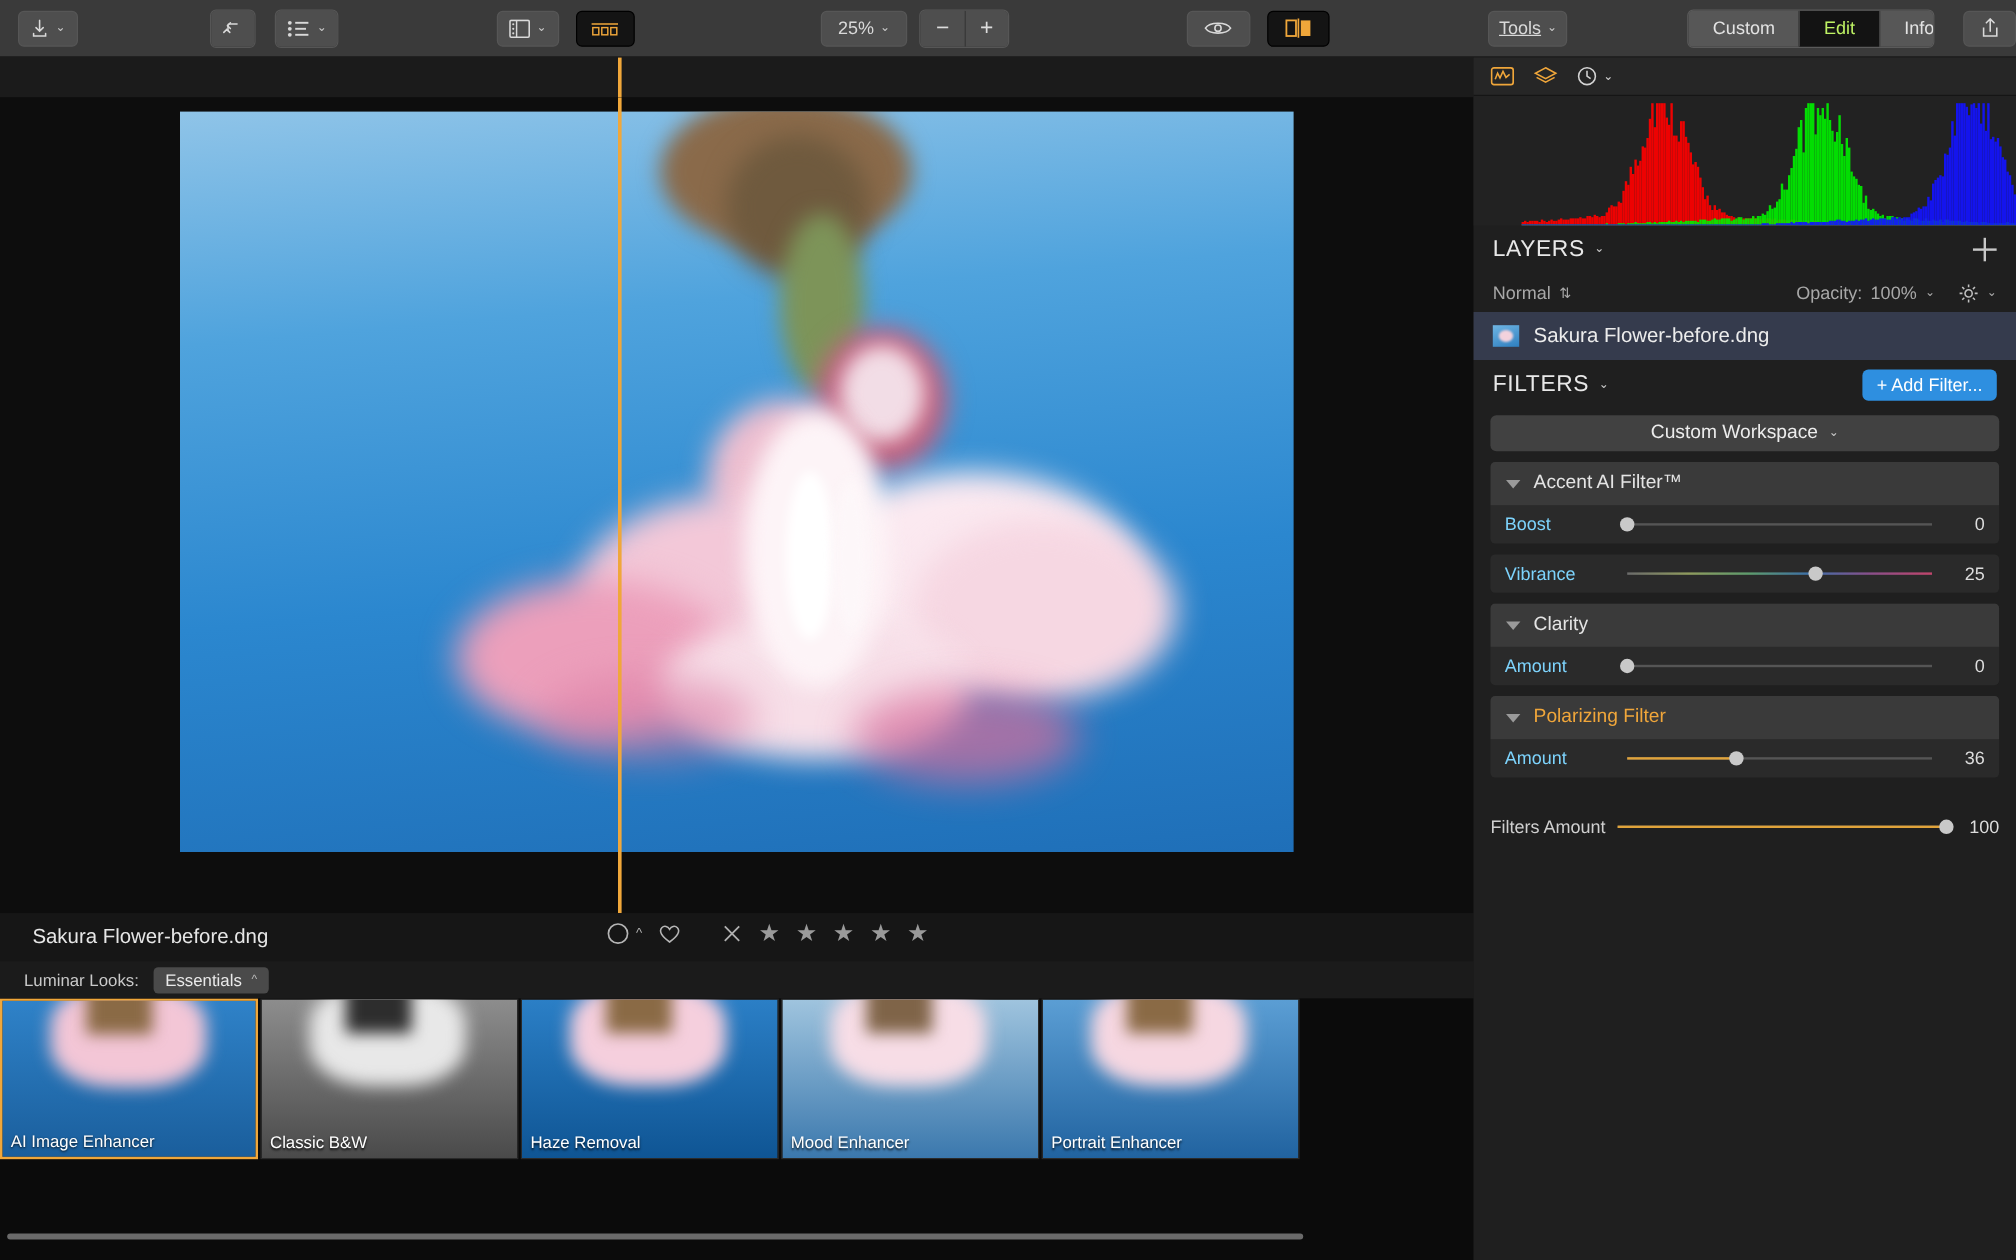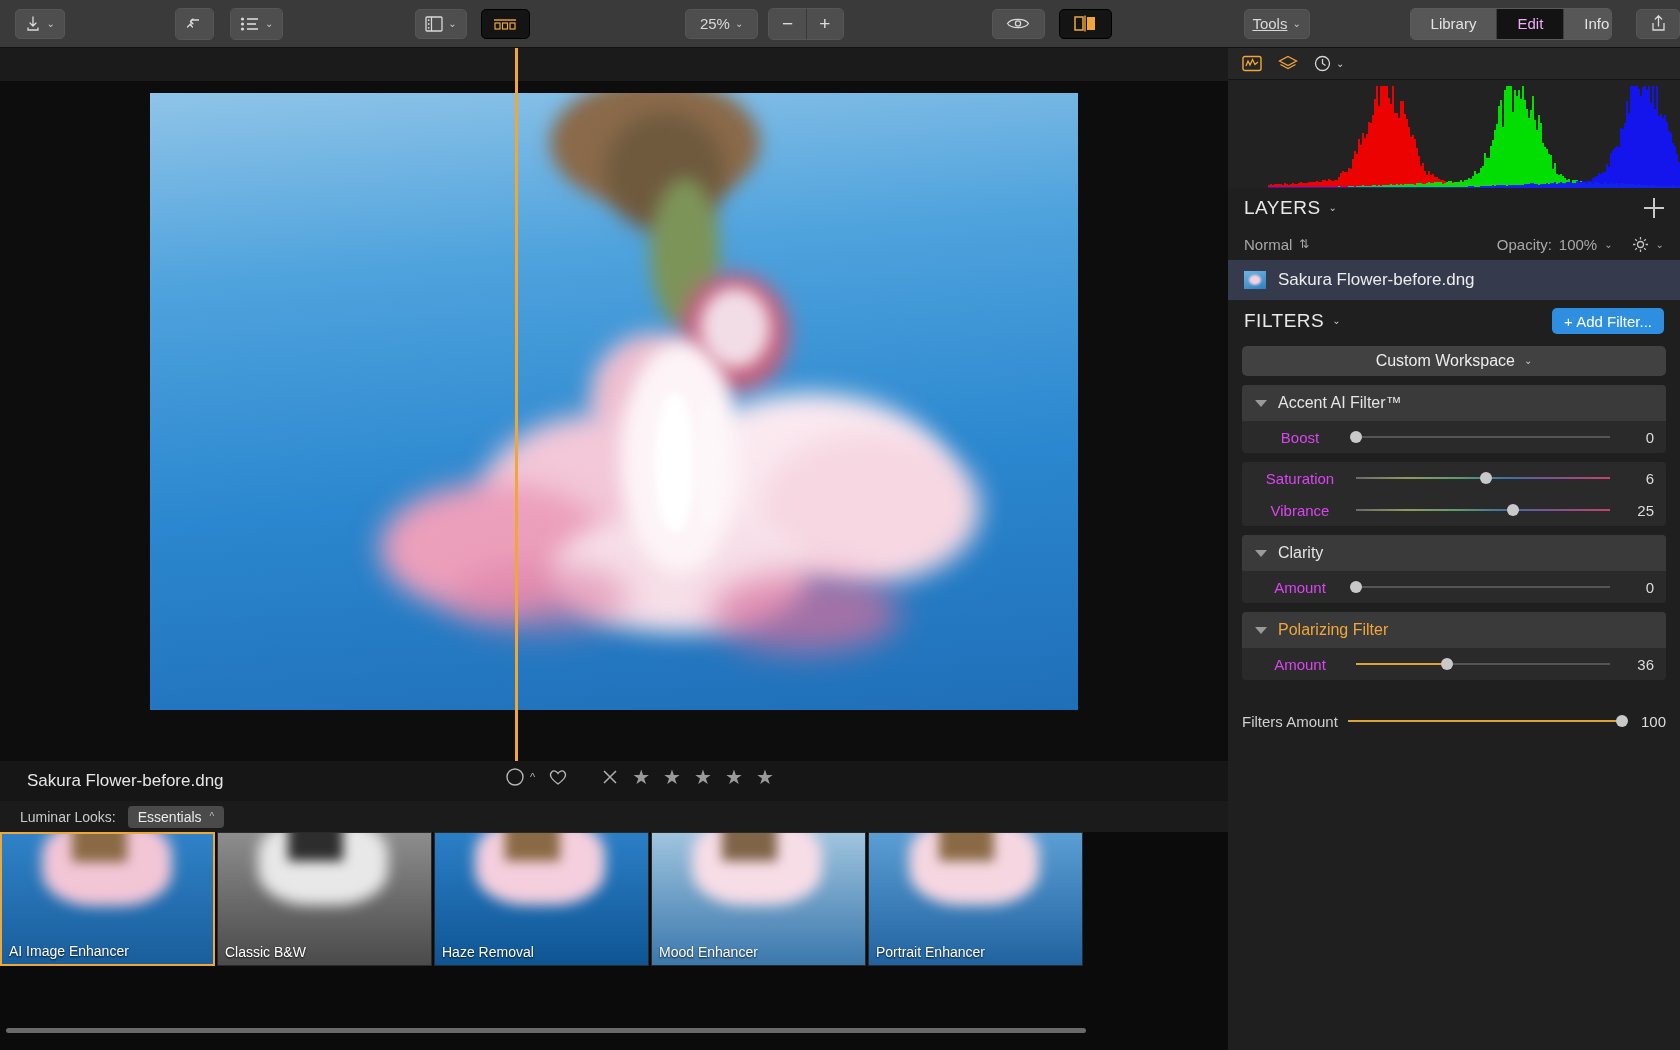--- a/index.html
+++ b/index.html
@@ -28,21 +28,21 @@
   .tb-btn.dark { background: #141414; border: 1px solid #000; }
   .chev { font-size: 10px; margin-left: 5px; color: #c8c8c8; line-height: 1; }
   .tb-group { display: flex; border-radius: 5px; overflow: hidden; border: 1px solid #565656; }
   .tb-group .seg { background: #4e4e4e; height: 30px; width: 40px;
      display:flex; align-items:center; justify-content:center; color:#dcdcdc; font-size:19px;}
   .tb-group .seg + .seg { border-left: 1px solid #3a3a3a; }
 
   .mode-group { display:flex; border-radius:5px; overflow:hidden; border:1px solid #5a5a5a; }
   .mode-seg { height:30px; padding:0 20px; display:flex; align-items:center; justify-content:center;
      background:#575757; color:#e3e3e3; font-size:15px; }
-  .mode-seg.active { background:#131313; color:#f0abfc; }
+  .mode-seg.active { background:#131313; color:#bef264; }
   .mode-seg + .mode-seg { border-left:1px solid #3e3e3e; }
 
   
   .ba-bar {
     position: absolute; left: 0; top: 48px; width: 1228px; height: 33px;
     background: #1e1e1e; border-bottom: 1px solid #141414;
   }
   .ba-label { position: absolute; top: 6px; font-size: 15px; color: #d6d6d6; }
 
   
@@ -117,21 +117,21 @@
   .workspace { margin:4px 14px 0 14px; height:30px; background:#414141; border-radius:5px;
      display:flex; align-items:center; justify-content:center; font-size:16px; color:#ececec; }
 
   .filter-block { margin:9px 14px 0 14px; background:#2a2a2a; border-radius:4px; overflow:hidden; }
   .filter-title { height:36px; background:#3a3a3a; display:flex; align-items:center; gap:11px;
      padding-left:13px; font-size:16px; color:#e4e4e4; }
   .filter-title.accent { color:#f0a63a; }
   .tri { width:0;height:0;border-left:6px solid transparent;border-right:6px solid transparent;
      border-top:7px solid #9a9a9a; }
   .slider-row { height:32px; display:flex; align-items:center; padding:0 12px; gap:10px; }
-  .sl-label { width:92px; text-align:center; font-size:15px; color:#d946ef; }
+  .sl-label { width:92px; text-align:left; font-size:15px; color:#7dd3fc; }
   .track { flex:1; position:relative; height:16px; }
   .track-bg { position:absolute; top:7px; left:0; right:0; height:2px; background:#555; }
   .track-fill { position:absolute; top:7px; left:0; height:2px; background:#e0a33a; }
   .track-rainbow { position:absolute; top:7px; left:0; right:0; height:2px;
      background:linear-gradient(90deg,#6b6b6b,#8f9b5e,#5e9b6d,#3d6fa8,#8a4f8a,#c0456b); }
   .knob { position:absolute; top:2px; width:12px; height:12px; border-radius:50%;
      background:#c9c9c9; transform:translateX(-6px); }
   .sl-val { width:34px; text-align:right; font-size:15px; color:#dcdcdc; }
 
   .fa-row { display:flex; align-items:center; padding:0 14px; gap:10px; margin-top:26px; height:30px;}
@@ -223,21 +223,21 @@
         <rect x="15" y="2" width="8" height="13" fill="#f0a73a"></rect>
       </svg>
     </div>
 
     <div class="tb-btn" style="margin-left:132px;width:66px;">
       <span style="font-size:15px;text-decoration:underline;">Tools</span>
       <span class="chev">⌄</span>
     </div>
 
     <div class="mode-group" style="margin-left:100px;">
-      <div class="mode-seg">Library</div>
+      <div class="mode-seg">Custom</div>
       <div class="mode-seg active">Edit</div>
       <div class="mode-seg">Info</div>
     </div>
 
     <div class="tb-btn" style="margin-left:24px;width:46px;">
       <svg width="15" height="17" viewBox="0 0 15 17">
         <path d="M7.5 1 v10 M4.3 4 l3.2-3.2 3.2 3.2" stroke="#d9d9d9" stroke-width="1.3" fill="none" stroke-linecap="round"></path>
         <path d="M2 8 v7 h11 v-7" stroke="#d9d9d9" stroke-width="1.3" fill="none"></path>
       </svg>
     </div>
@@ -1034,28 +1034,20 @@
             <span class="sl-label">Boost</span>
             <span class="track">
               <span class="track-bg"></span>
               <span class="knob" style="left: 0%;"></span>
             </span>
             <span class="sl-val">0</span>
           </div>
         </div>
         <div class="filter-block">
           <div class="slider-row">
-            <span class="sl-label">Saturation</span>
-            <span class="track">
-              <span class="track-rainbow"></span>
-              <span class="knob" style="left: 51%;"></span>
-            </span>
-            <span class="sl-val">6</span>
-          </div>
-          <div class="slider-row">
             <span class="sl-label">Vibrance</span>
             <span class="track">
               <span class="track-rainbow"></span>
               <span class="knob" style="left: 62%;"></span>
             </span>
             <span class="sl-val">25</span>
           </div>
         </div>
         <div class="filter-block">
           <div class="filter-title">

